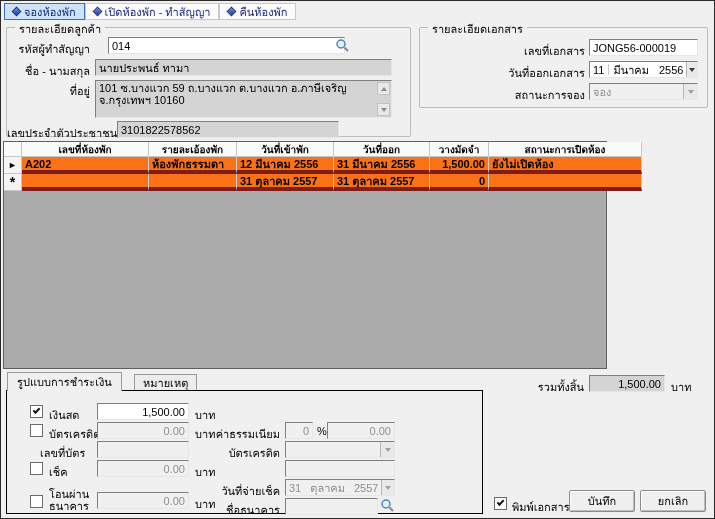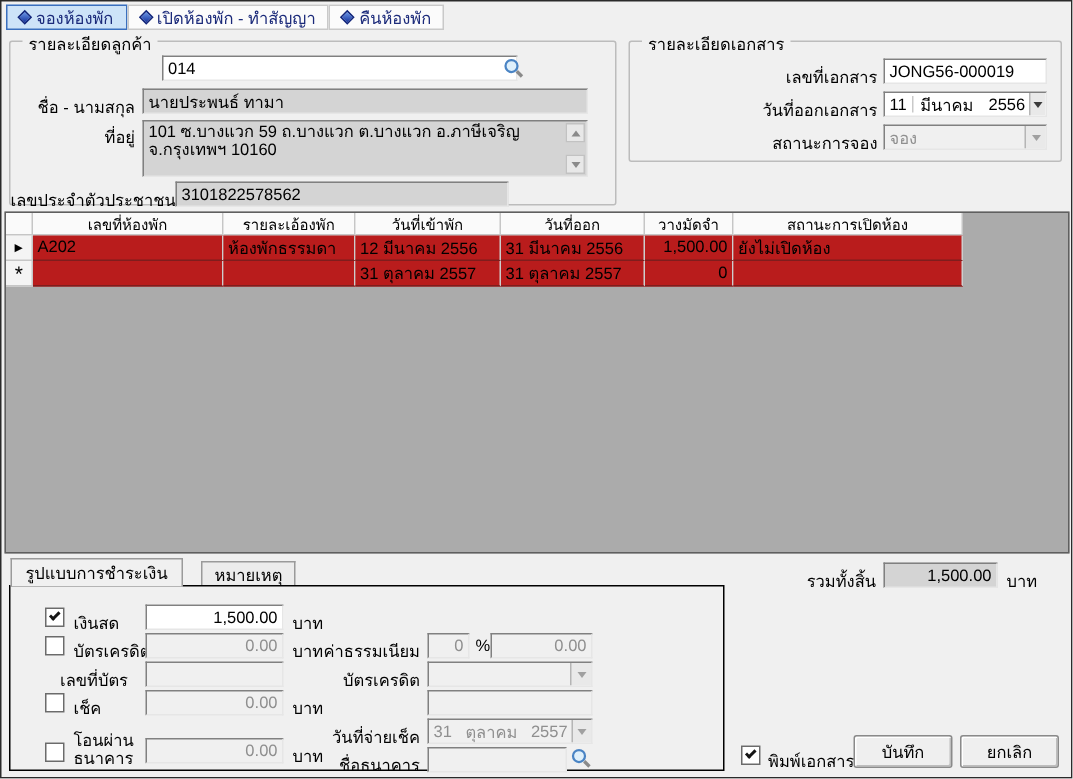--- a/index.html
+++ b/index.html
@@ -37,25 +37,25 @@
   .diamond { width:7px; height:7px; background:linear-gradient(135deg,#6a97e8,#16329c); transform:rotate(45deg); border:1px solid #10247a; }
 
   
   .cb { position:absolute; width:13px; height:13px; background:#fff; border:1px solid #6b6b6b; }
   .chk { position:absolute; left:2px; top:2px; width:7px; height:4px; border-left:2px solid #151515; border-bottom:2px solid #151515; transform:rotate(-45deg); }
 
   
   .btn { position:absolute; background:#efefef; border:1px solid #8a8a8a; box-shadow:inset 1px 1px 0 #ffffff, inset -1px -1px 0 #bdbdbd; font-size:11px; display:flex; align-items:center; justify-content:center; border-radius:2px; cursor:default; }
 
   
-  .grid { position:absolute; left:2px; top:140px; width:710px; height:228px; background:#ababab; border:1px solid #5f5f5f; display:grid; grid-template-columns:18px 127px 88px 97px 96px 59px 153px; grid-template-rows:15px 17px 17px; align-content:start; }
+  .grid { position:absolute; left:2px; top:140px; width:604px; height:228px; background:#ababab; border:1px solid #5f5f5f; display:grid; grid-template-columns:18px 127px 88px 97px 96px 59px 153px; grid-template-rows:15px 17px 17px; align-content:start;font-weight:bold; }
   .gh { background:#fafafa; border-right:1px solid #c6c6c6; border-bottom:1px solid #c6c6c6; display:flex; align-items:center; justify-content:center; font-size:10px; overflow:hidden; }
   .gm { background:#f4f4f4; border-right:1px solid #c6c6c6; border-bottom:1px solid #c6c6c6; display:flex; align-items:center; justify-content:center; font-size:9px; }
   .gm.star { font-size:14px; line-height:8px; }
-  .gc { background:#b91c1c; border-right:1px solid #cdcdcd; border-bottom:1px solid #7f1d1d; display:flex; align-items:center; padding:0 3px; font-size:11px; overflow:hidden; white-space:nowrap; }
+  .gc { background:#f97316; border-right:1px solid #cdcdcd; border-bottom:4px solid #7f1d1d; display:flex; align-items:center; padding:0 3px; font-size:11px; overflow:hidden; white-space:nowrap; }
   .gc.num { justify-content:flex-end; }
 
   
   .bottab { position:absolute; display:flex; align-items:center; justify-content:center; font-size:11px; background:#ececec; border:1px solid #9a9a9a; border-bottom:none; }
   .bottab.active { background:#f0f0f0; z-index:3; }
   .panel { position:absolute; left:5px; top:389px; width:477px; height:124px; border:1px solid #000000; background:#f0f0f0; z-index:1; }
 
   
   .sar { position:absolute; right:1px; width:13px; height:13px; background:#e8e8e8; border:1px solid #c2c2c2; display:flex; align-items:center; justify-content:center; }
 
@@ -77,20 +77,21 @@
     </div>
     <div class="toptab">
       <span class="diamond"></span>
       <span>คืนห้องพัก</span>
     </div>
   </div>
 
   <div class="gb" style="left:5px; top:26px; width:405px; height:110px;">
     <span class="gb-title">รายละเอียดลูกค้า</span>
 
+    <span class="lbl r" style="left:0; top:12px; width:83px;">รหัสผู้ทำสัญญา</span>
     <div class="fld" style="left:88px; top:9px; width:237px;margin-left:13px;">
         <span>014</span>
       </div>
     <div class="sicon" style="left:327px; top:9px;">
       <svg width="15" height="15" viewBox="0 0 15 15">
           <circle cx="6" cy="6" r="4" fill="#dff0fb" stroke="#4a84c4" stroke-width="1.5"></circle>
           <line x1="9.5" y1="9.5" x2="13" y2="13" stroke="#8a8a8a" stroke-width="2.2"></line>
         </svg>
     </div>
 

